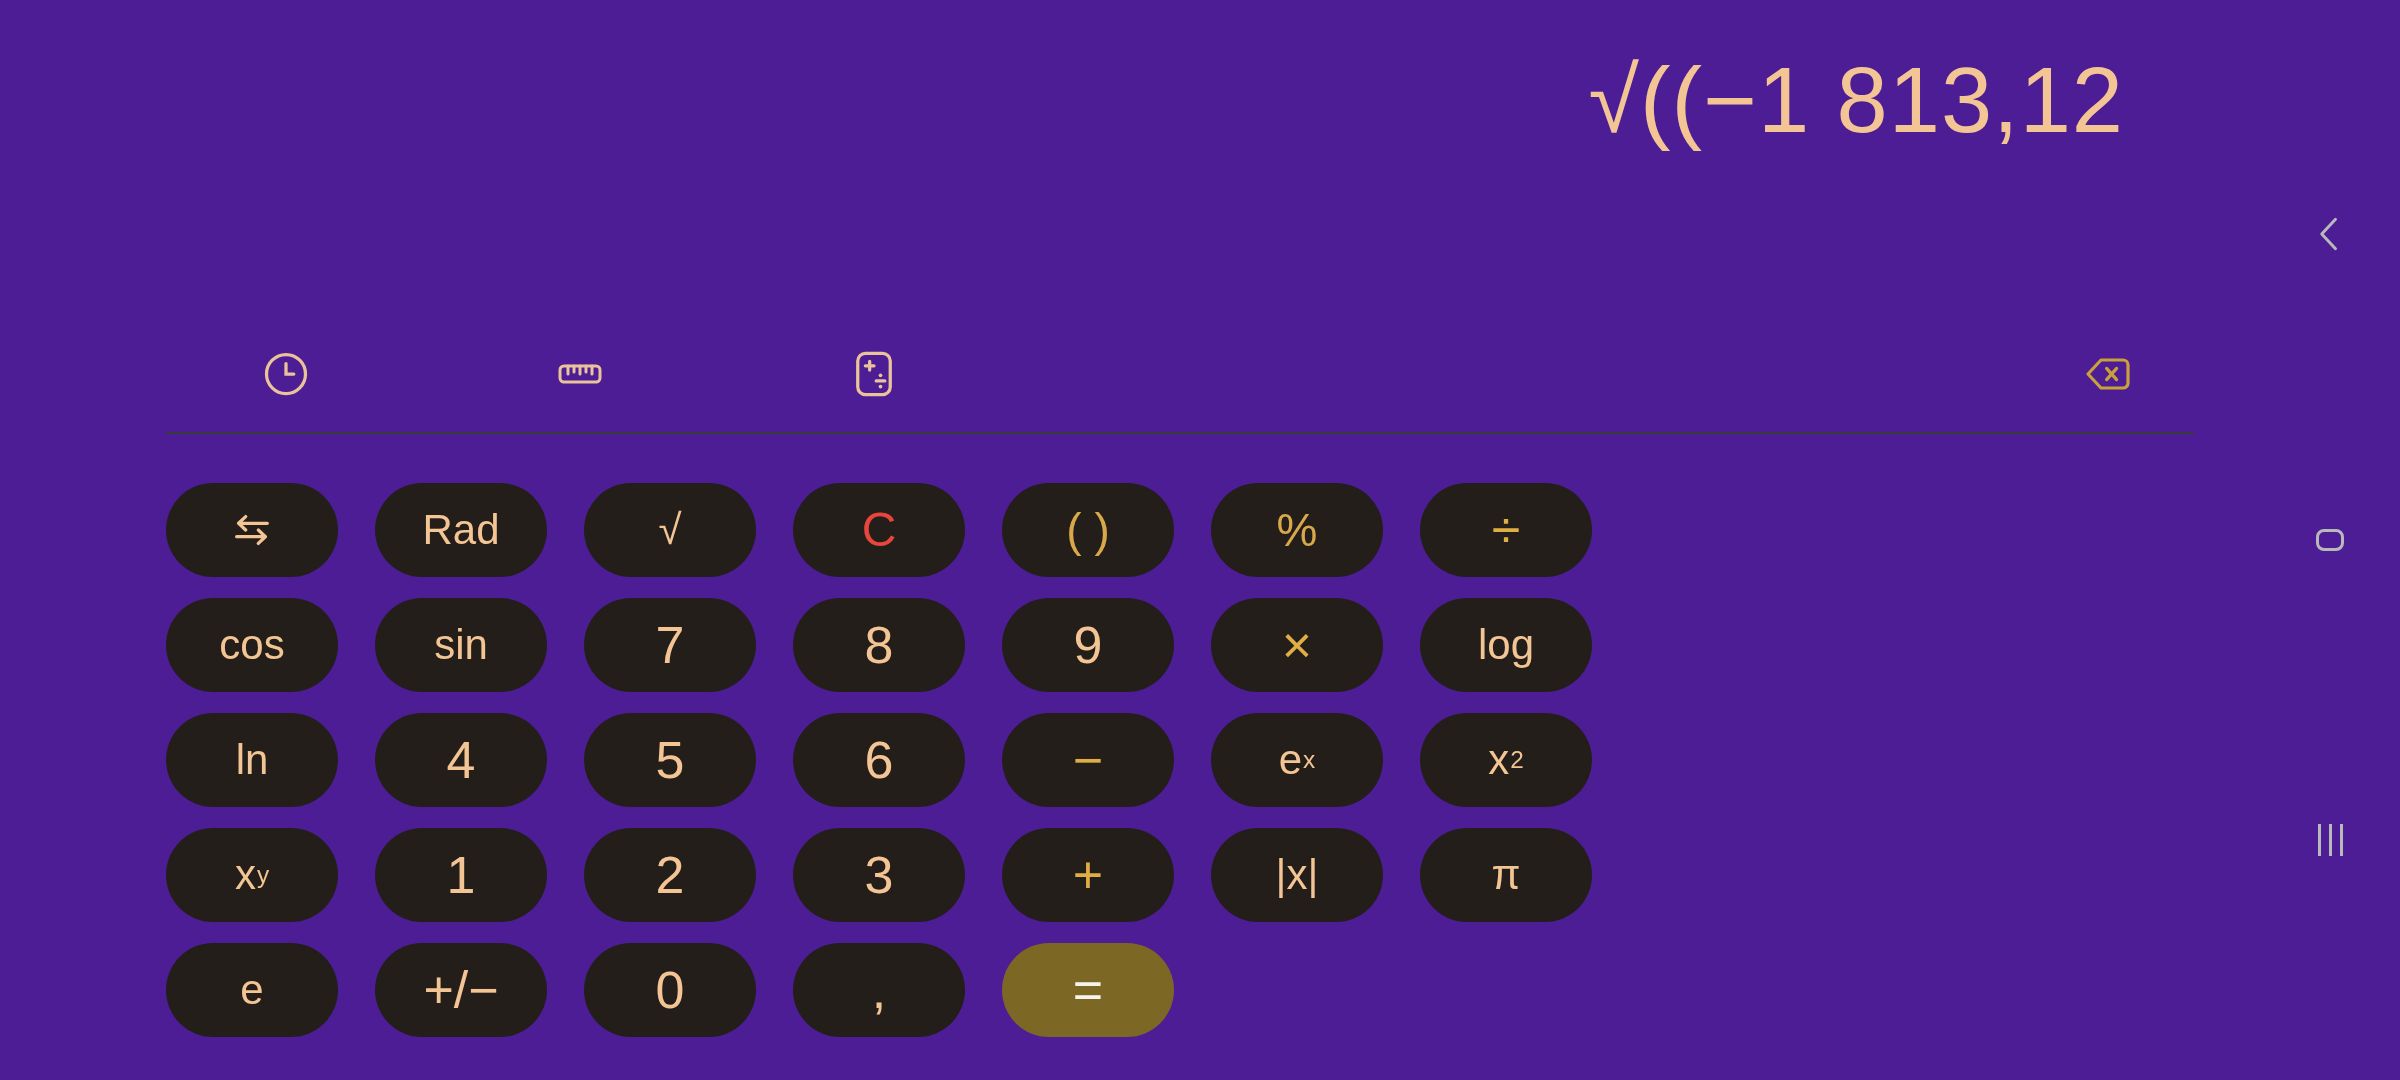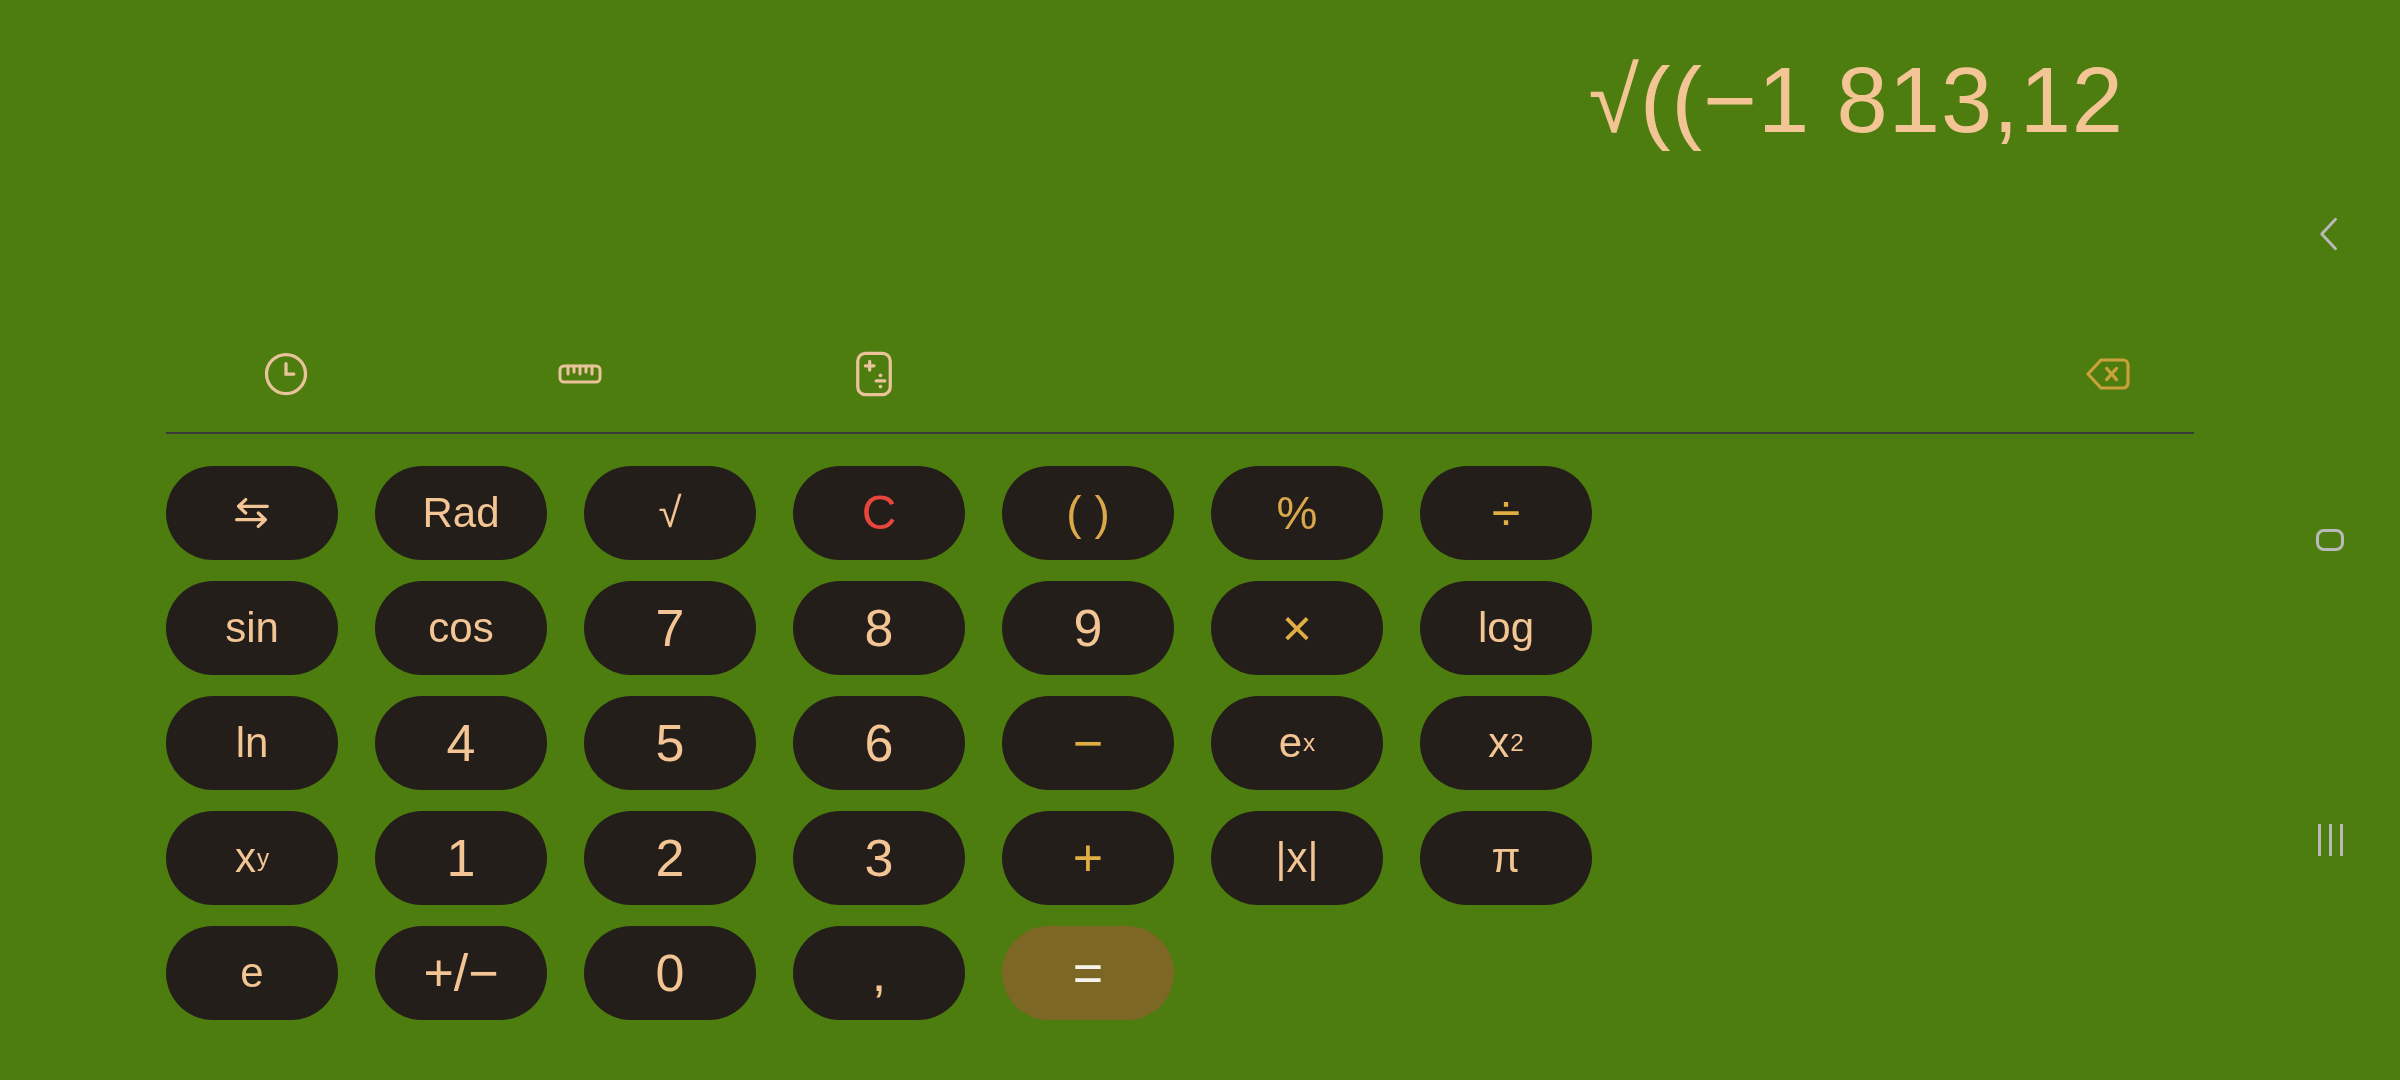--- a/index.html
+++ b/index.html
@@ -5,21 +5,21 @@
   * { margin:0; padding:0; box-sizing:border-box; }
   html, body {
     width:2400px; height:1080px;
     background:#000000;
     font-family:"Liberation Sans", sans-serif;
     overflow:hidden;
   }
   #app {
     position:relative;
     width:2400px; height:1080px;
-    background:#4d7c0f;
+    background:#4c1d95;
   }
 
   
   .display-area {
     position:absolute;
     left:0; top:0;
     width:2128px; height:200px;
     display:flex;
     align-items:center;
     justify-content:flex-end;
@@ -54,21 +54,21 @@
   .divider {
     position:absolute;
     left:166px; top:432px;
     width:2028px; height:2px;
     background:#3A3A3A;
   }
 
   
   .keypad {
     position:absolute;
-    left:166px; top:466px;
+    left:166px; top:483px;
     width:2030px; height:560px;
     display:grid;
     grid-template-columns:repeat(7, 172px);
     grid-template-rows:repeat(5, 94px);
     column-gap:37px;
     row-gap:21px;
   }
   .key {
     width:172px; height:94px;
     border-radius:47px;
@@ -197,24 +197,24 @@
       <div class="key paren">
         <span>( )</span>
       </div>
       <div class="key paren">
         <span>%</span>
       </div>
       <div class="key op">
         <span>÷</span>
       </div>
       <div class="key fn">
+        <span>cos</span>
+      </div>
+      <div class="key fn">
         <span>sin</span>
-      </div>
-      <div class="key fn">
-        <span>cos</span>
       </div>
       <div class="key num">
         <span>7</span>
       </div>
       <div class="key num">
         <span>8</span>
       </div>
       <div class="key num">
         <span>9</span>
       </div>

